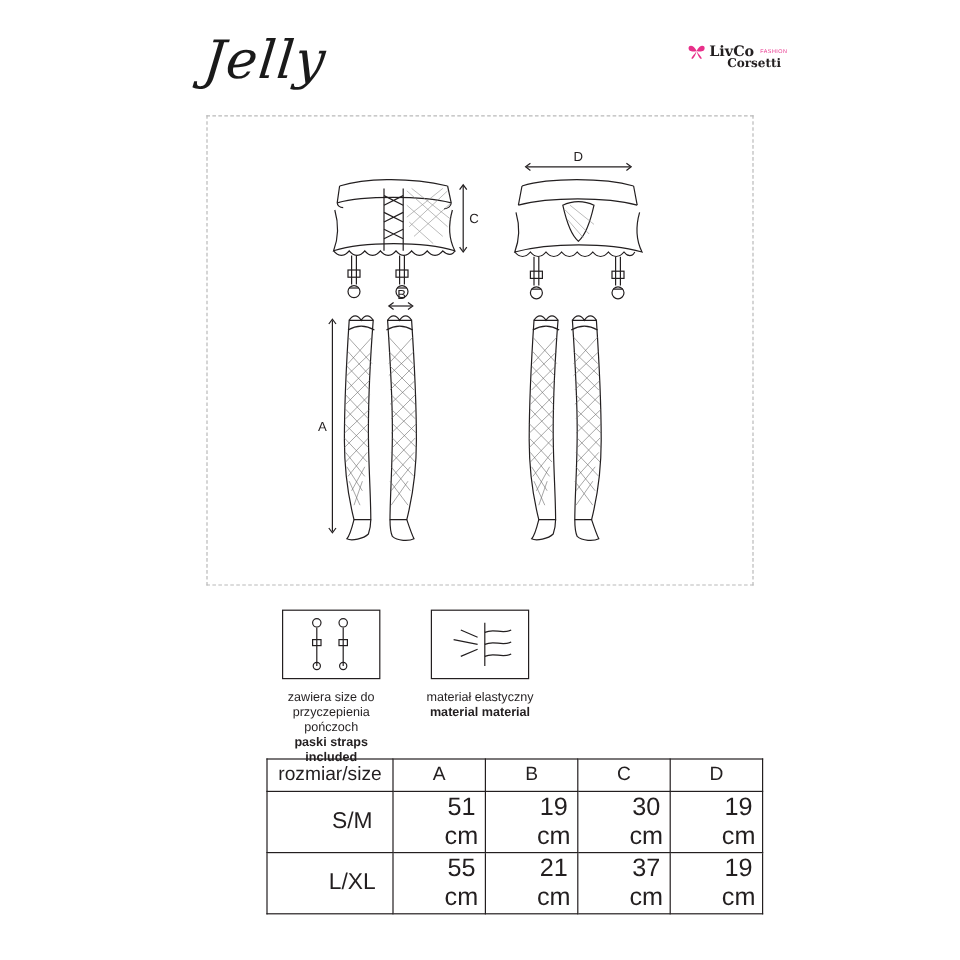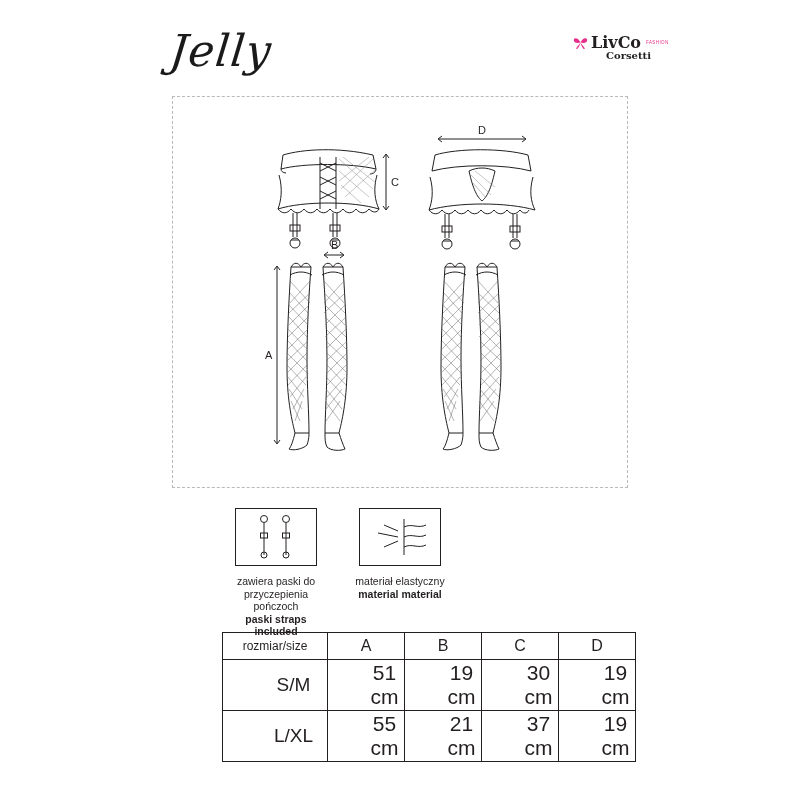--- a/index.html
+++ b/index.html
@@ -55,21 +55,21 @@
     display: flex;
     align-items: center;
     gap: 3px;
   }
   .logo-mark {
     width: 15px;
     height: 15px;
   }
   .logo-text-main {
     font-family: "DejaVu Serif", serif;
-    font-size: 16px;
+    font-size: 12px;
     font-weight: bold;
     color: #231f20;
     letter-spacing: 0px;
   }
   .logo-text-sub {
     font-family: "DejaVu Serif", serif;
     font-size: 10px;
     font-weight: bold;
     color: #231f20;
     margin-left: 33px;
@@ -142,21 +142,21 @@
     color: #231f20;
     padding-left: 38px;
   }
   .size-table thead th {
     height: 26px;
     font-size: 12.5px;
     padding: 0 6px;
   }
   .size-table thead th.lbl {
     width: 92px;
-    font-size: 12px;
+    font-size: 16px;
   }
   .size-table thead th.col {
     width: 64px;
     font-size: 16px;
   }
   .size-table tbody td {
     height: 46px;
     font-size: 21px;
   }
   .size-table tbody td.lbl {
@@ -329,21 +329,21 @@
             <line x1="28" y1="14" x2="28" y2="46"></line>
             <line x1="50" y1="14" x2="50" y2="46"></line>
             <rect x="24.5" y="24" width="7" height="5"></rect>
             <rect x="46.5" y="24" width="7" height="5"></rect>
             <circle cx="28" cy="46" r="3"></circle>
             <circle cx="50" cy="46" r="3"></circle>
           </g>
         </svg>
       </div>
       <div class="caption">
-        <div>zawiera paski do</div>
+        <div>zawiera size do</div>
         <div>przyczepienia pończoch</div>
         <div class="bold">paski straps included</div>
       </div>
     </div>
 
     <div class="feature f2">
       <div class="icon-box">
         <svg width="80" height="56" viewBox="0 0 80 56">
           <g fill="none" stroke="#231f20" stroke-width="1">
             <line x1="44" y1="10" x2="44" y2="46"></line>

